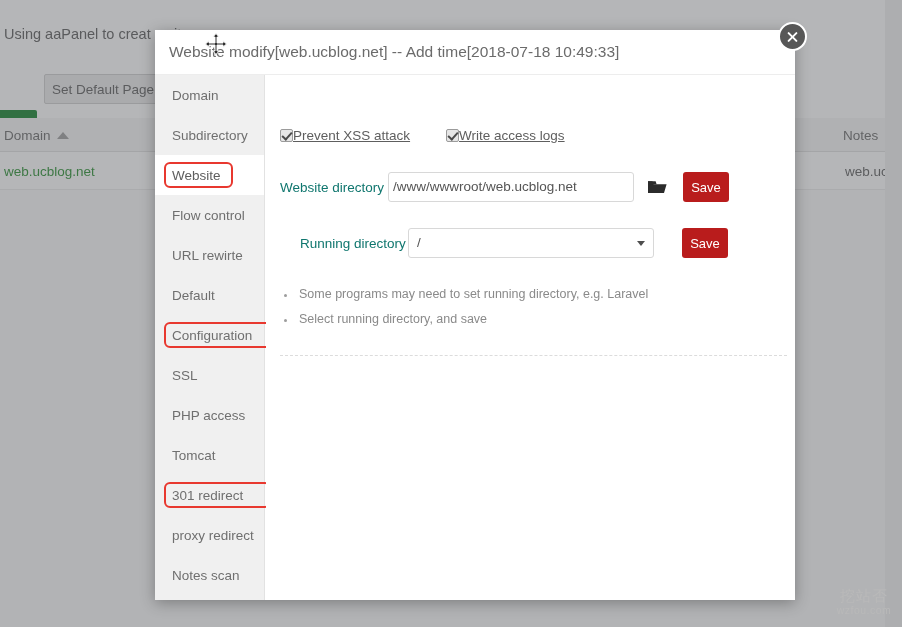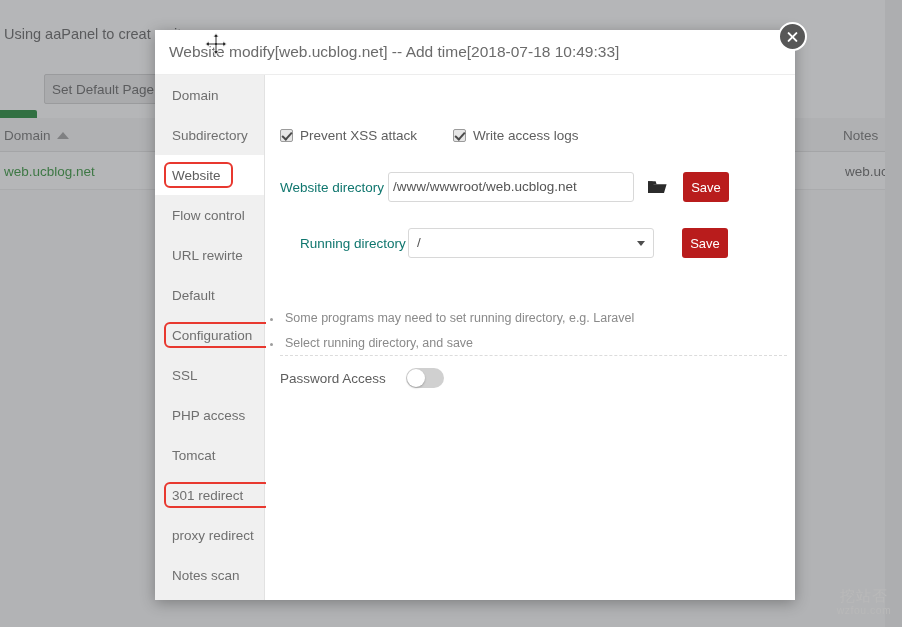--- a/index.html
+++ b/index.html
@@ -211,22 +211,22 @@
     position: absolute;
     left: 3px; top: 0px;
     width: 4px; height: 8px;
     border: solid #4a4a4a;
     border-width: 0 2px 2px 0;
     transform: rotate(42deg);
   }
   .cb-label {
     font-size: 13.5px;
     color: #5e5e5e;
-    margin-left: 7px;
-    white-space: nowrap;
+    white-space: nowrap;
+    text-decoration: underline;
   }
   .check-group { display: flex; align-items: center; }
   .check-group + .check-group { margin-left: 36px; }
 
   .form-row {
     position: absolute;
     left: 14px;
     display: flex;
     align-items: center;
   }
@@ -285,23 +285,22 @@
     font-size: 13px;
     border: none;
     border-radius: 3px;
     display: flex; align-items: center; justify-content: center;
     cursor: pointer;
   }
   .btn-save.wide { width: 46px; }
 
   .tips {
     position: absolute;
-    left: 4px; top: 212px;
+    left: 18px; top: 212px;
     width: 500px;
-    margin-top: 24px;
   }
   .tip-item {
     display: flex;
     align-items: flex-start;
     font-size: 12.5px;
     color: #8a8a8a;
     margin-bottom: 11px;
     white-space: nowrap;
   }
   .tip-dot {
@@ -514,26 +513,20 @@
               <span>Some programs may need to set running directory, e.g. Laravel</span>
             </div>
             <div class="tip-item">
               <span class="tip-dot"></span>
               <span>Select running directory, and save</span>
             </div>
           </div>
 
         <div class="divider"></div>
 
-        <div class="row-pw">
-          <span class="pw-label">Password Access</span>
-          <div class="toggle">
-            <span class="knob"></span>
-          </div>
-        </div>
 
       </div>
     </div>
   </div>
 
   <div class="btn-close"></div>
 
   <div class="cursor-move">
     <svg width="22" height="22" viewBox="0 0 22 22">
       <path d="M11 0.5 L14.2 4 L12 4 L12 10 L18 10 L18 7.8 L21.5 11 L18 14.2 L18 12 L12 12 L12 18 L14.2 18 L11 21.5 L7.8 18 L10 18 L10 12 L4 12 L4 14.2 L0.5 11 L4 7.8 L4 10 L10 10 L10 4 L7.8 4 Z" fill="#2f2f2f" stroke="#ffffff" stroke-width="1"></path>

